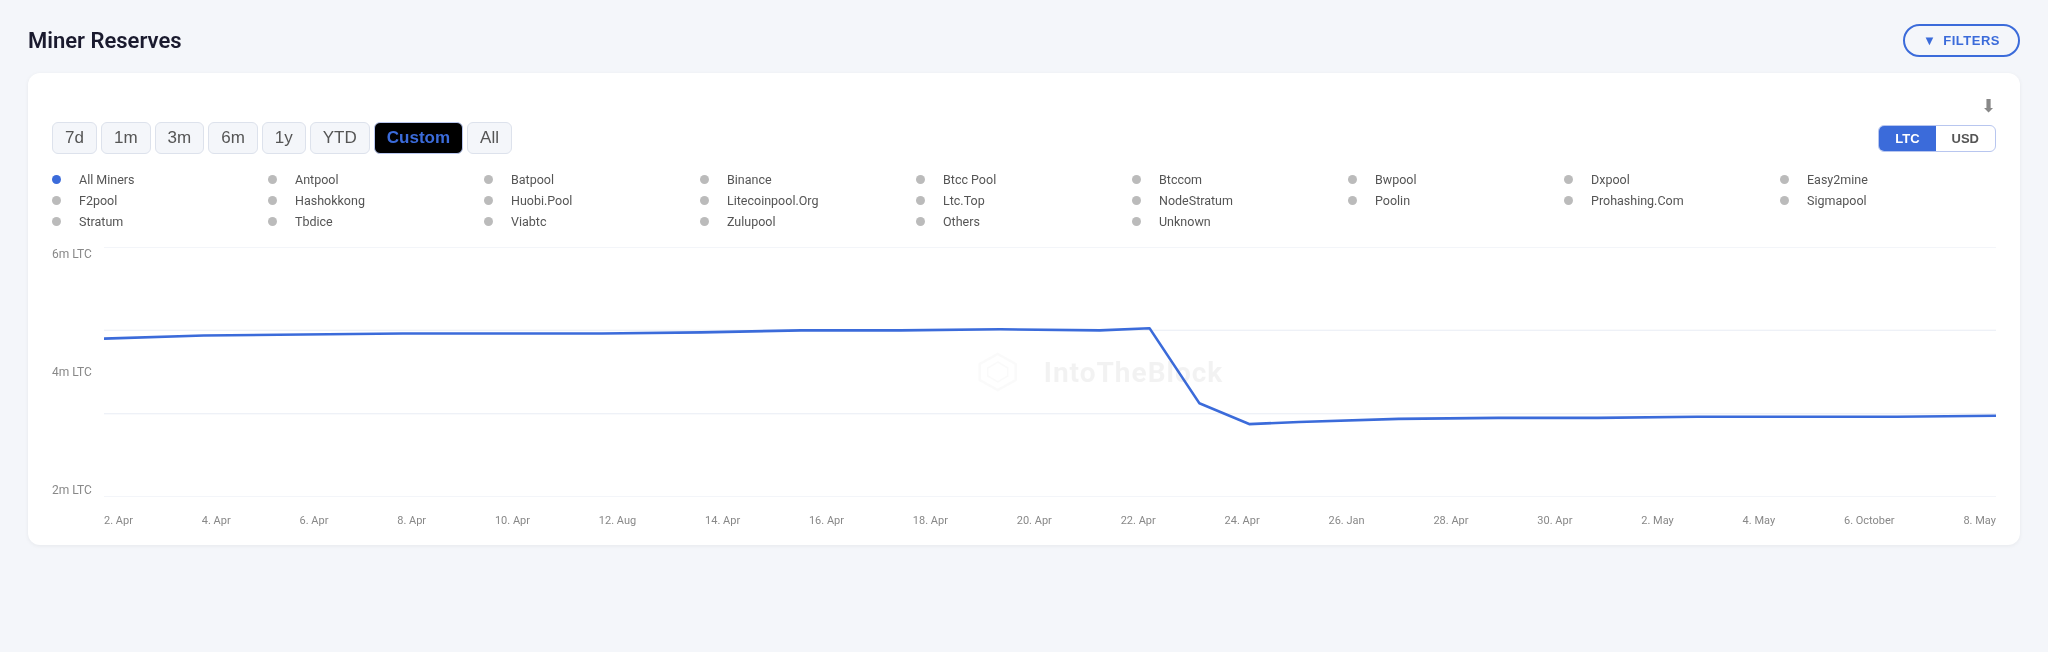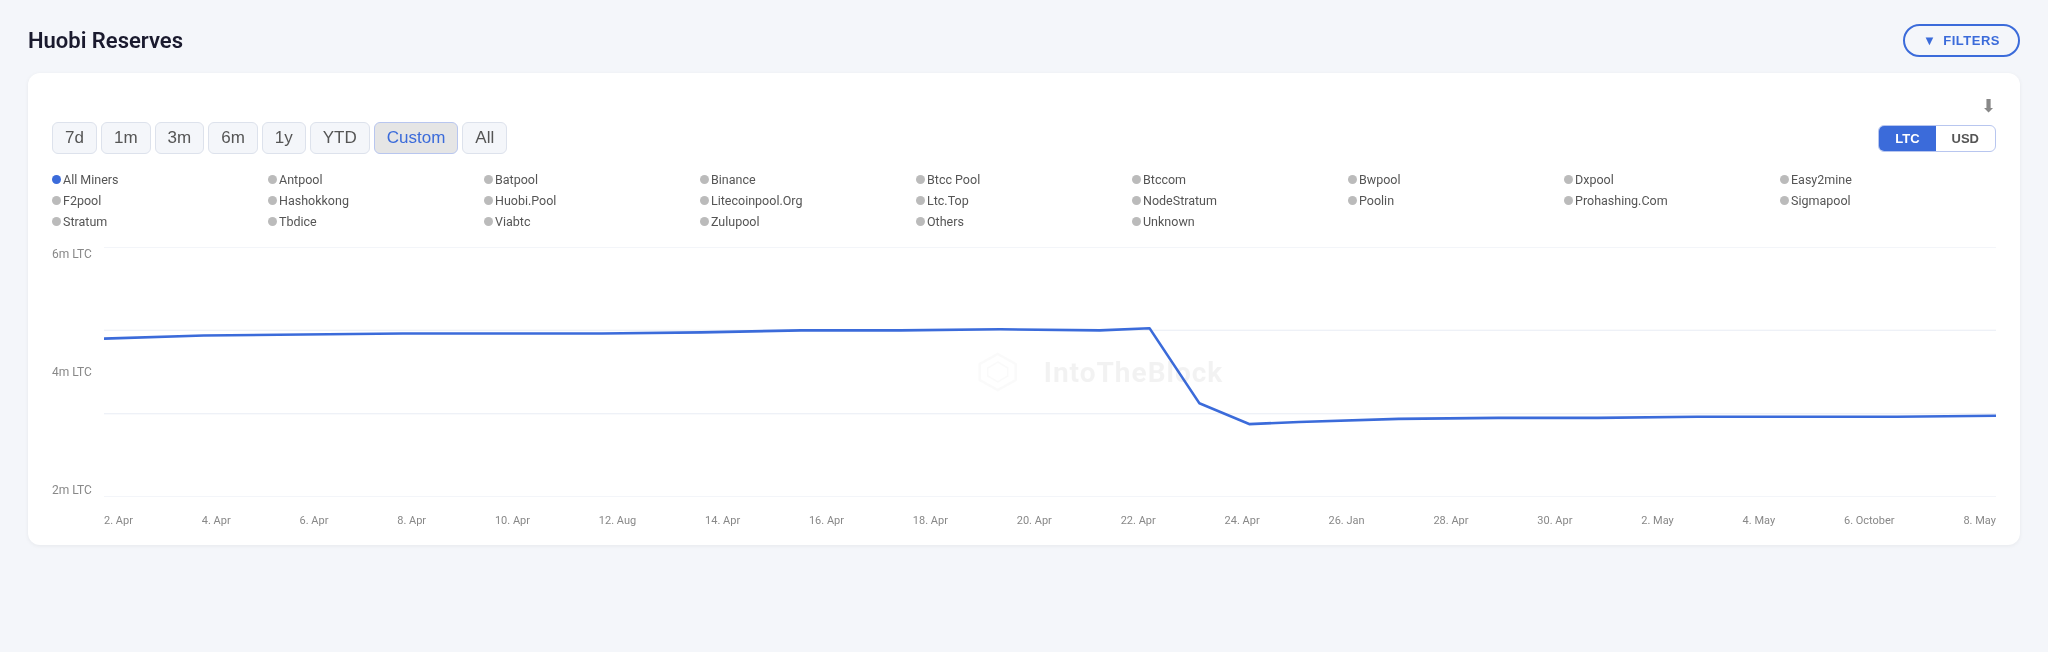--- a/index.html
+++ b/index.html
@@ -73,23 +73,24 @@
       border: 1px solid #dde2ec;
       background: #f4f6fa;
       border-radius: 6px;
       padding: 5px 12px;
       font-size: 17px;
       color: #555;
       cursor: pointer;
       font-weight: 500;
     }
     .time-btn.active, .time-btn:hover {
-      background: #e5e5e5;
+      background: #000000;
       color: #3b6bda;
       border-color: #b8c6ef;
+      font-weight: bold;
     }
     .currency-toggle {
       display: flex;
       border: 1.5px solid #b8c6ef;
       border-radius: 6px;
       overflow: hidden;
     }
     .currency-btn {
       padding: 5px 16px;
       font-size: 13px;
@@ -105,21 +106,21 @@
     }
     .legend-grid {
       display: grid;
       grid-template-columns: repeat(9, 1fr);
       gap: 6px 0;
       margin-bottom: 18px;
     }
     .legend-item {
       display: flex;
       align-items: center;
-      gap: 2px;
+      gap: 18px;
       font-size: 12.5px;
       color: #555;
     }
     .legend-dot {
       width: 9px;
       height: 9px;
       border-radius: 50%;
       flex-shrink: 0;
     }
     .legend-dot.blue { background: #3b6bda; }
@@ -187,21 +188,21 @@
       width: 44px;
       height: 44px;
       opacity: 0.5;
     }
   </style>
 </head>
 <body>
 
 <div class="page-container">
   <div class="header-row">
-    <h1 class="page-title">Huobi Reserves</h1>
+    <h1 class="page-title">Miner Reserves</h1>
     <button class="filters-btn">
       <span class="funnel-icon">▼</span>
       <span>FILTERS</span>
     </button>
   </div>
 
   <div class="card">
     <div class="card-top">
       <span class="download-icon">⬇</span>
     </div>

